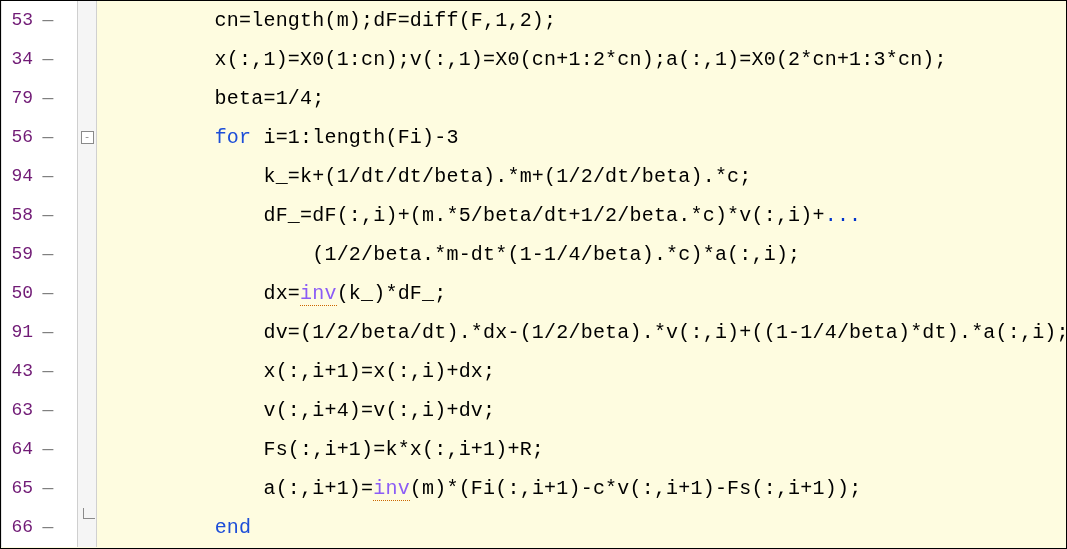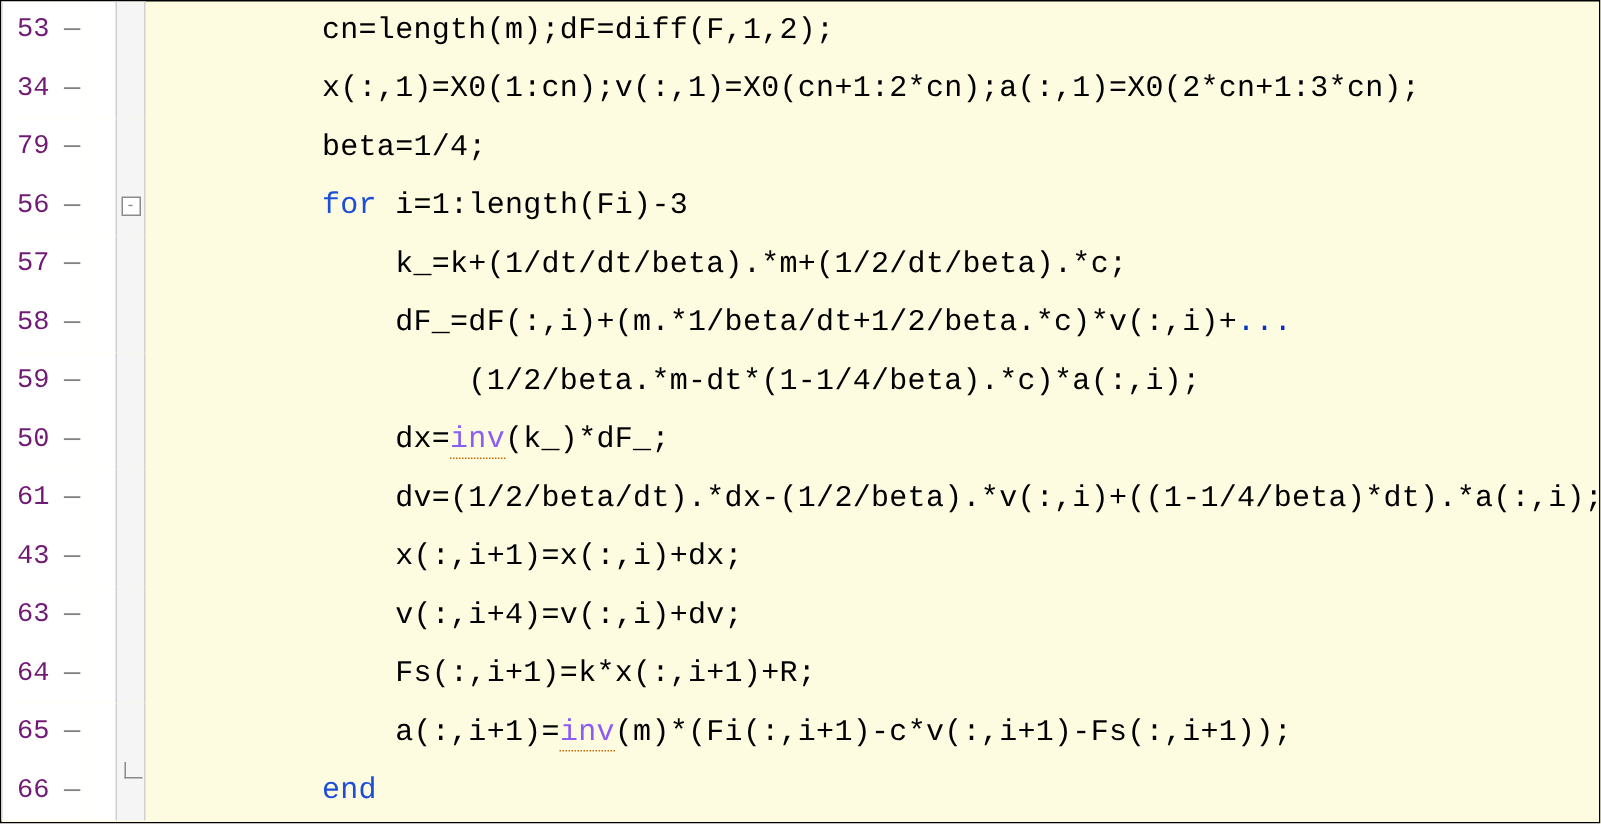--- a/index.html
+++ b/index.html
@@ -121,49 +121,49 @@
     <div class="row">
       <div class="gutter-ln">56</div>
       <div class="gutter-dash">—</div>
       <div class="gutter-mark"></div>
       <div class="gutter-fold">
         <div class="fold-box">-</div>
       </div>
       <div class="code"><span>        </span><span class="kw">for</span><span> i=1:length(Fi)-3</span></div>
     </div>
     <div class="row">
-      <div class="gutter-ln">57</div>
+      <div class="gutter-ln">94</div>
       <div class="gutter-dash">—</div>
       <div class="gutter-mark"></div>
       <div class="gutter-fold"></div>
       <div class="code"><span>            k_=k+(1/dt/dt/beta).*m+(1/2/dt/beta).*c;</span></div>
     </div>
     <div class="row">
       <div class="gutter-ln">58</div>
       <div class="gutter-dash">—</div>
       <div class="gutter-mark"></div>
       <div class="gutter-fold"></div>
-      <div class="code"><span>            dF_=dF(:,i)+(m.*1/beta/dt+1/2/beta.*c)*v(:,i)+</span><span class="cont">...</span></div>
+      <div class="code"><span>            dF_=dF(:,i)+(m.*5/beta/dt+1/2/beta.*c)*v(:,i)+</span><span class="cont">...</span></div>
     </div>
     <div class="row">
       <div class="gutter-ln">59</div>
       <div class="gutter-dash">—</div>
       <div class="gutter-mark"></div>
       <div class="gutter-fold"></div>
       <div class="code"><span>                (1/2/beta.*m-dt*(1-1/4/beta).*c)*a(:,i);</span></div>
     </div>
     <div class="row">
       <div class="gutter-ln">50</div>
       <div class="gutter-dash">—</div>
       <div class="gutter-mark"></div>
       <div class="gutter-fold"></div>
       <div class="code"><span>            dx=</span><span class="warn">inv</span><span>(k_)*dF_;</span></div>
     </div>
     <div class="row">
-      <div class="gutter-ln">61</div>
+      <div class="gutter-ln">91</div>
       <div class="gutter-dash">—</div>
       <div class="gutter-mark"></div>
       <div class="gutter-fold"></div>
       <div class="code"><span>            dv=(1/2/beta/dt).*dx-(1/2/beta).*v(:,i)+((1-1/4/beta)*dt).*a(:,i);</span></div>
     </div>
     <div class="row">
       <div class="gutter-ln">43</div>
       <div class="gutter-dash">—</div>
       <div class="gutter-mark"></div>
       <div class="gutter-fold"></div>

